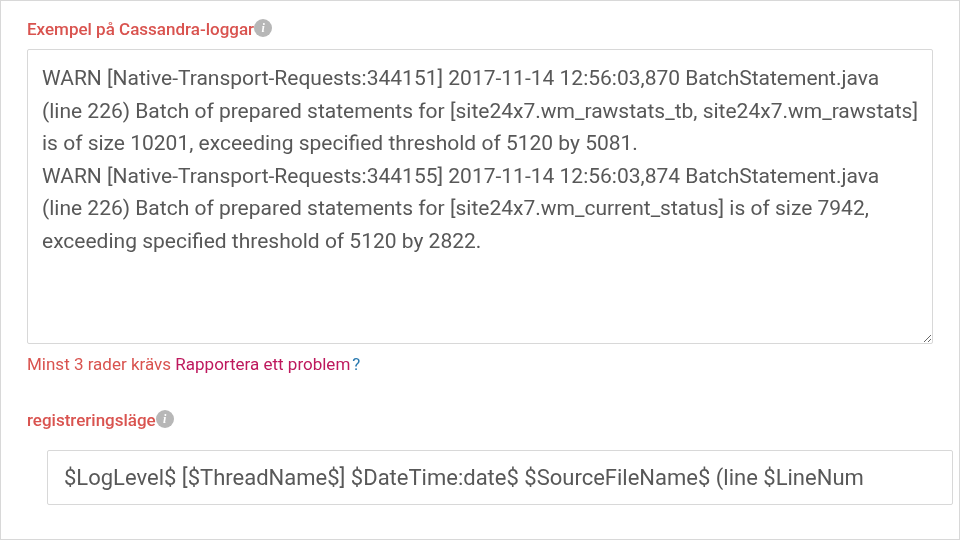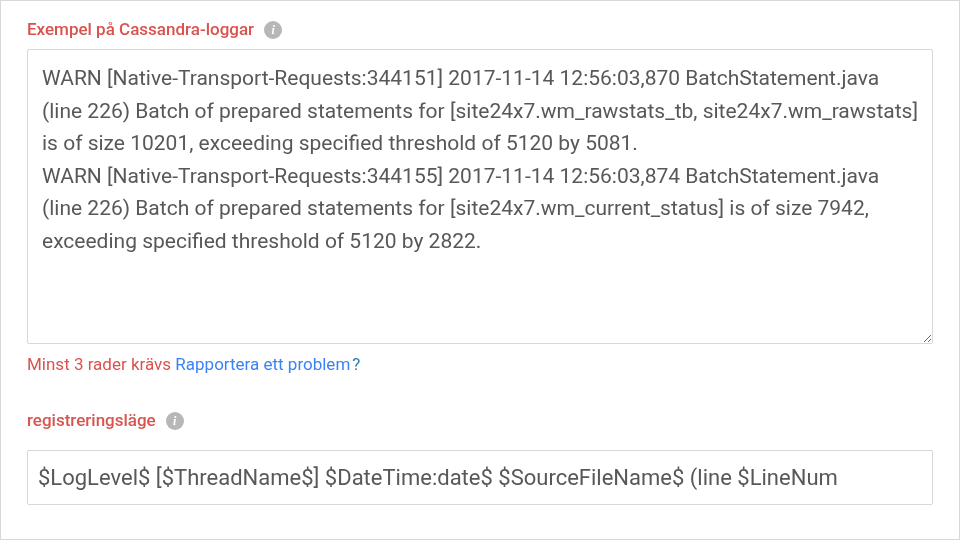--- a/index.html
+++ b/index.html
@@ -12,22 +12,21 @@
   .page {
     box-sizing: border-box;
     width: 960px;
     height: 540px;
     border: 1px solid #d8d8d8;
     padding: 18px 26px 0 26px;
     overflow: hidden;
   }
   .field-label {
     display: flex;
-    align-items: flex-end;
-    gap: 10px;
+    align-items: flex-start;
     margin-bottom: 10px;
   }
   .field-label .label-text {
     color: #d9534f;
     font-size: 17px;
     font-weight: 500;
   }
   .info-icon {
     width: 18px;
     height: 18px;
@@ -60,42 +59,43 @@
   }
   .hint-row {
     margin-top: 6px;
     font-size: 17px;
   }
   .hint-red {
     color: #d9534f;
     margin-right: 0;
   }
   .hint-link {
-    color: #3b82f6;
+    color: #be185d;
     cursor: pointer;
   }
   .hint-q {
     color: #2a7ab0;
     margin-left: 2px;
   }
   .section-gap {
     height: 36px;
   }
   .pattern-input {
     width: 100%;
     box-sizing: border-box;
     border: 1px solid #d8d8d8;
     border-radius: 2px;
-    padding: 14px 10px;
+    padding: 14px 16px;
     font-size: 22px;
     color: #585858;
     font-family: inherit;
     margin-top: 10px;
     white-space: nowrap;
     overflow: hidden;
+    margin-left: 20px;
   }
 </style>
 </head>
 <body>
 
 <div class="page">
 
   <div class="field-label">
     <span class="label-text">Exempel på Cassandra-loggar</span>
     <span class="info-icon">i</span>

